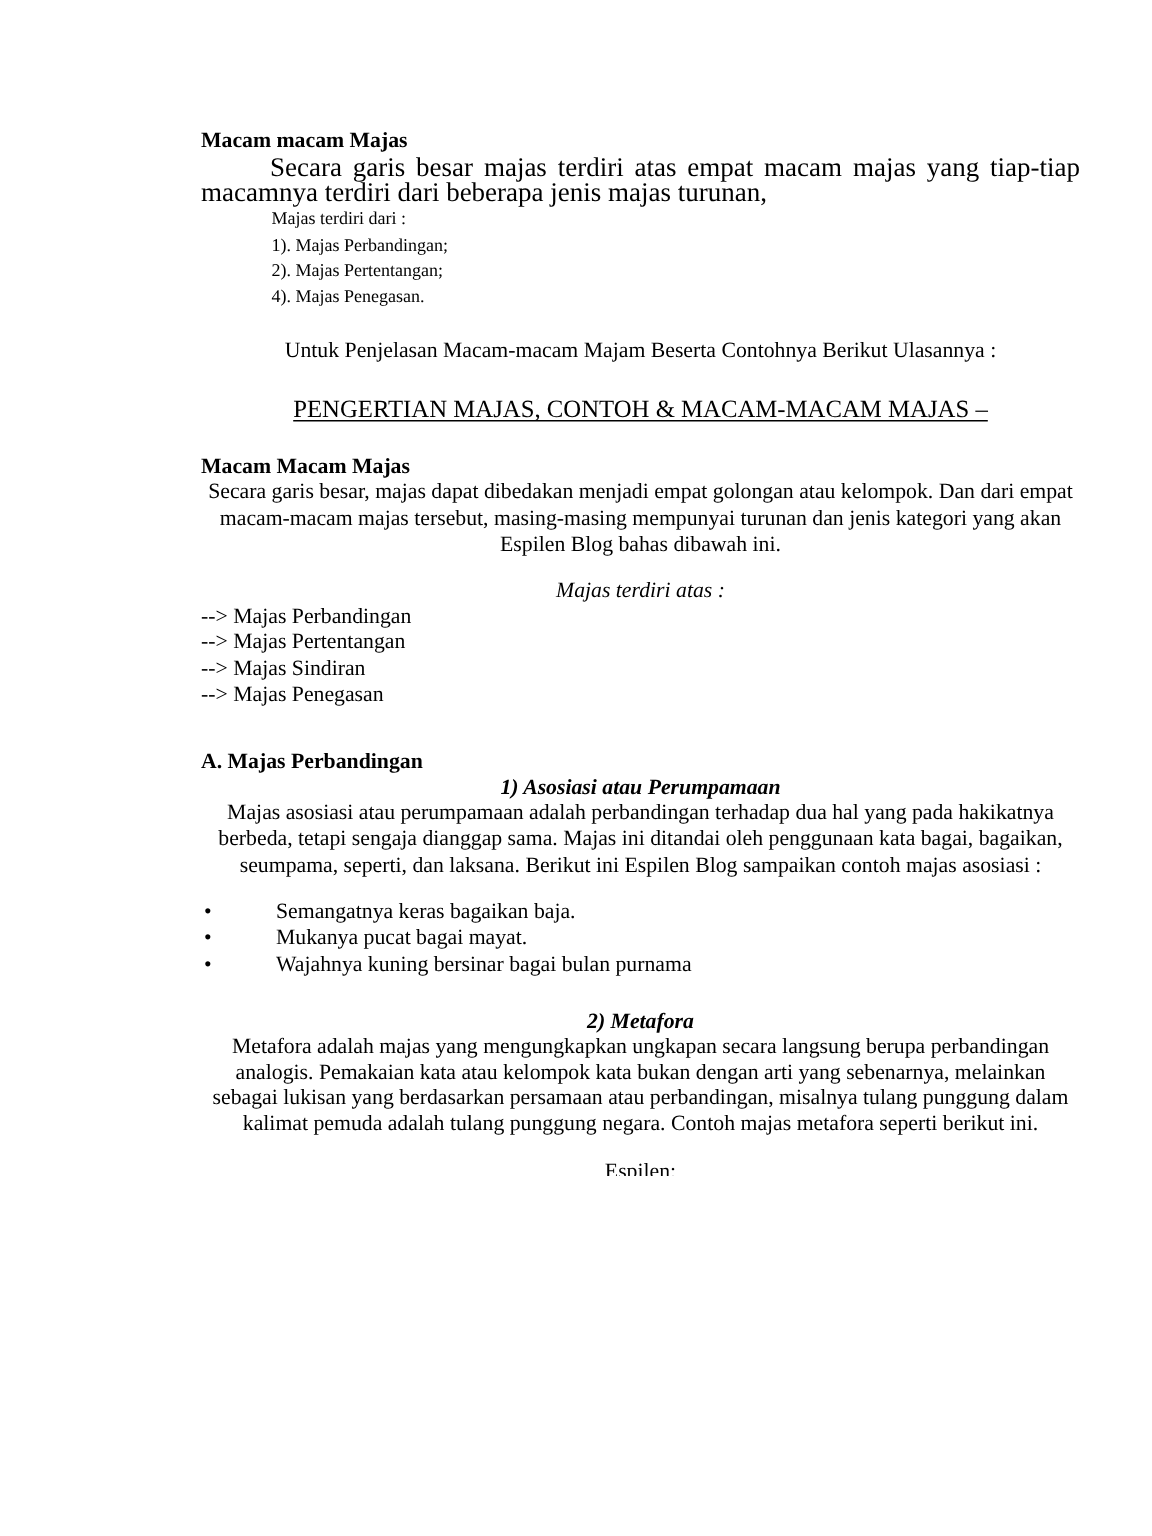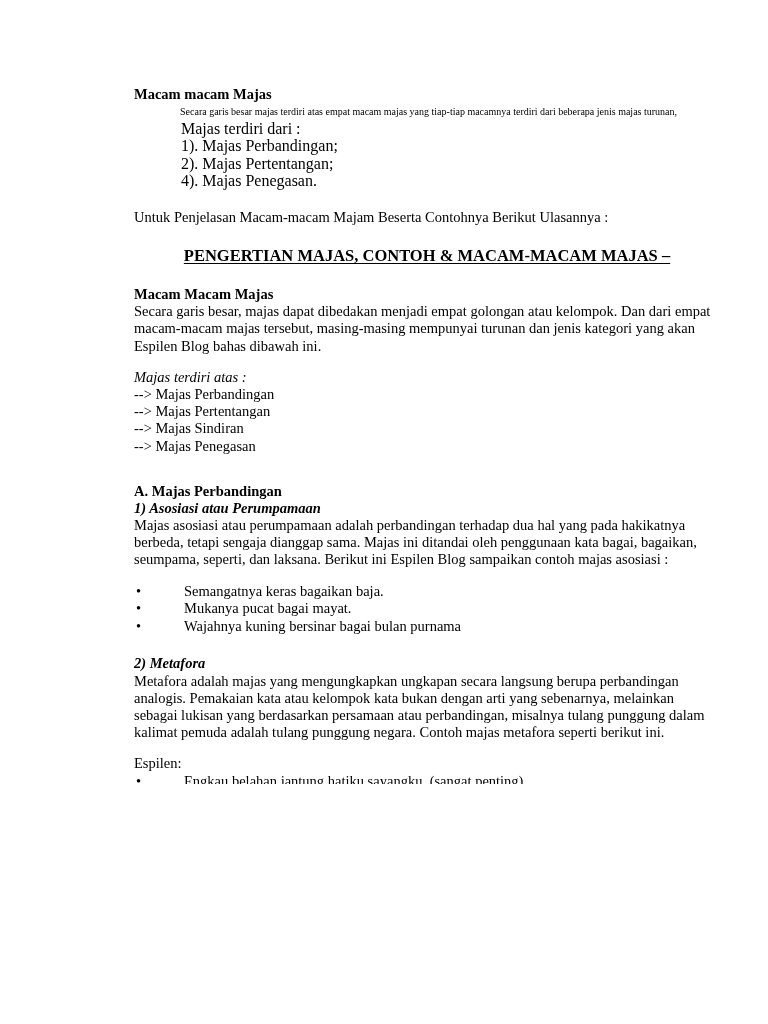--- a/index.html
+++ b/index.html
@@ -29,24 +29,24 @@
   .h-bold {
     font-weight: bold;
     font-size: 14.5px;
     line-height: 17px;
     margin: 0;
   }
   .para {
     font-size: 14.5px;
     line-height: 17.2px;
     margin: 0;
-    text-align: left;
+    text-align: center;
   }
   .para-justify {
-    font-size: 10px;
+    font-size: 18px;
     line-height: 17.2px;
     margin: 0;
     text-align: justify;
     text-justify: inter-word;
   }
   .indent-first {
     text-indent: 46px;
   }
   .italic {
     font-style: italic;
@@ -59,40 +59,40 @@
   .gap-lg { height: 20px; }
   .gap-xl { height: 28px; }
 
   
   .numlist {
     margin: 0;
     padding: 0;
     list-style: none;
   }
   .numlist li {
-    font-size: 16px;
+    font-size: 12px;
     line-height: 17.2px;
     padding-left: 47px;
   }
 
   
   .arrowlist {
     margin: 0;
     padding: 0;
     list-style: none;
   }
   .arrowlist li {
     font-size: 14.5px;
     line-height: 17.2px;
   }
 
   
   .title-underline {
     text-align: center;
-    font-weight: bold;
+    font-weight: normal;
     font-size: 16.5px;
     line-height: 20px;
     margin: 0;
   }
   .title-underline .u {
     text-decoration: underline;
     text-underline-offset: 2px;
   }
 
   

